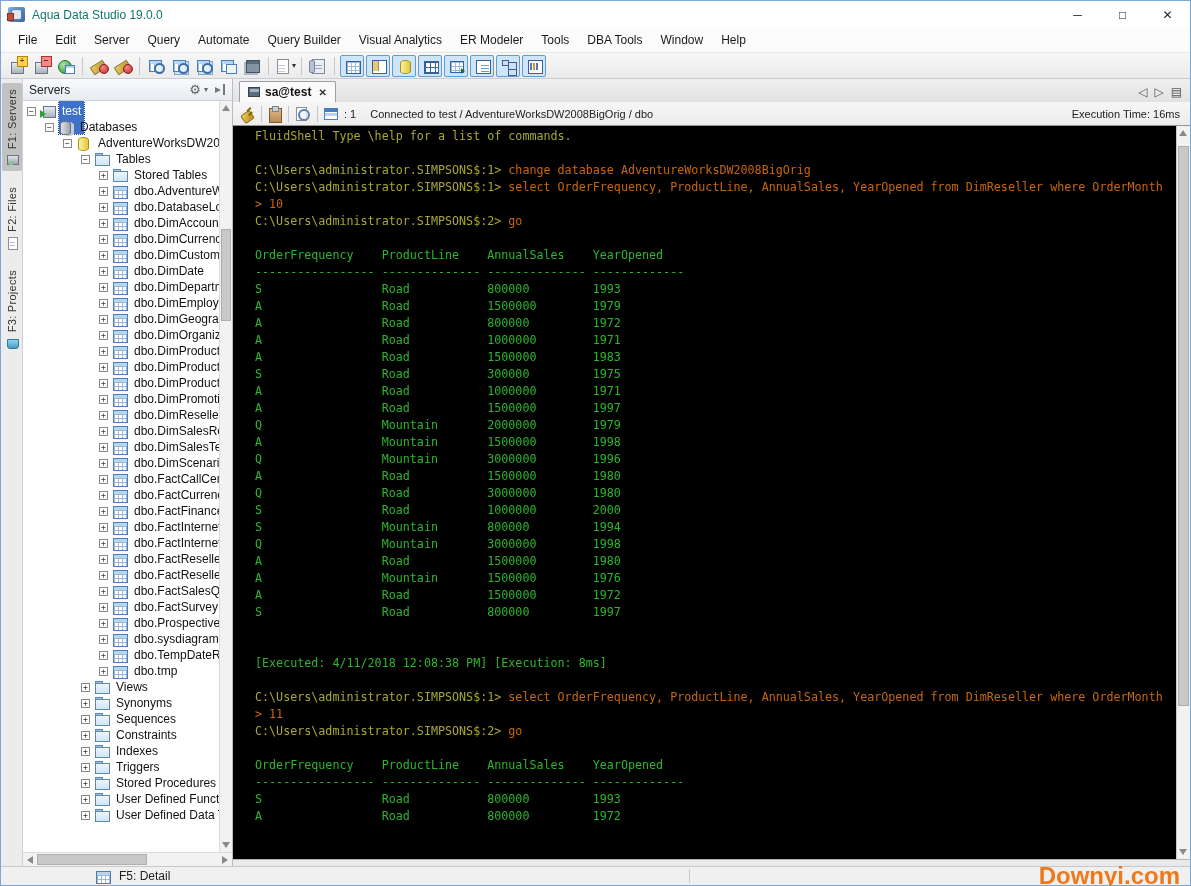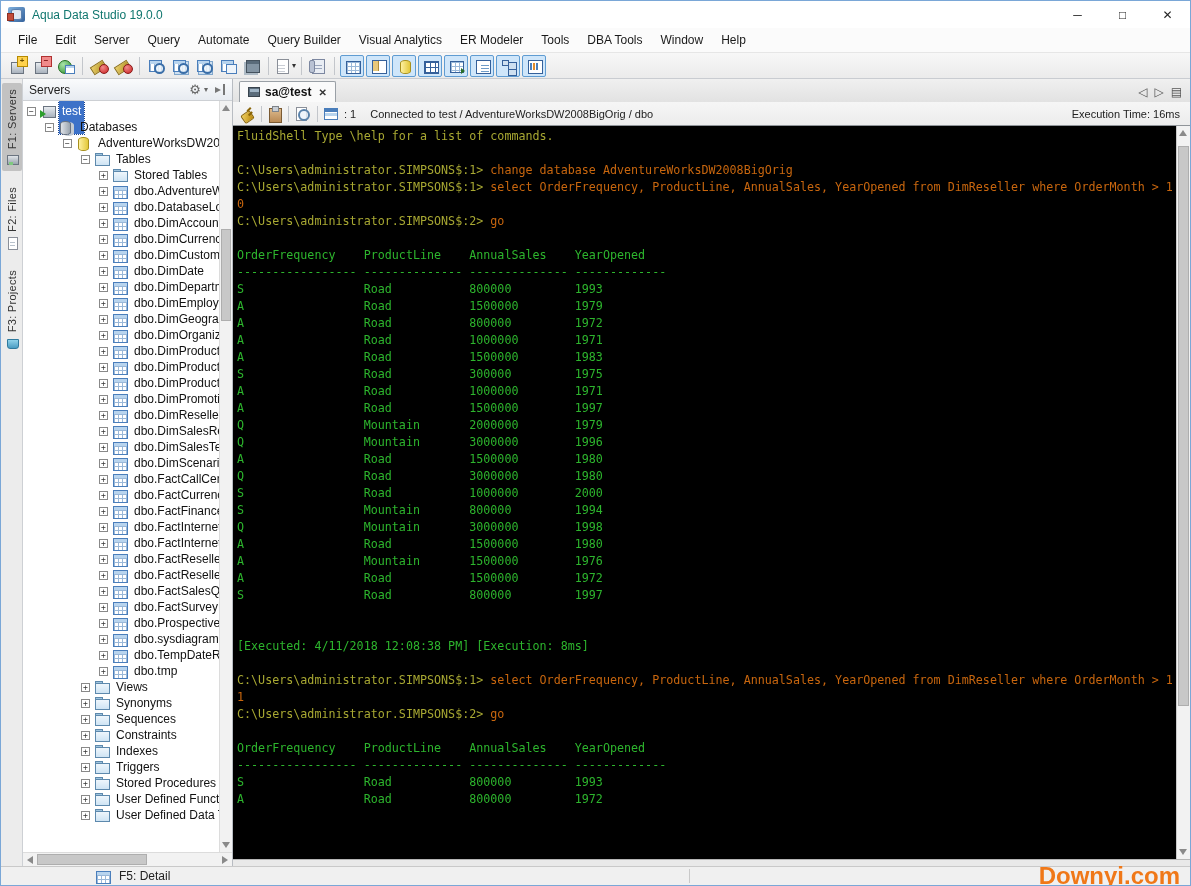--- a/index.html
+++ b/index.html
@@ -119,21 +119,21 @@
   .magdoc-ic{width:16px;height:16px;position:relative;}
   .magdoc-ic::before{content:'';position:absolute;left:1px;top:1px;width:9px;height:12px;background:#fff;border:1px solid #8a8f98;}
   .magdoc-ic::after{content:'';position:absolute;right:1px;bottom:1px;width:8px;height:8px;border-radius:50%;border:2px solid #5a82aa;background:rgba(235,243,250,.8);}
   .winnum-ic{width:14px;height:12px;position:relative;background:#fff;border:1px solid #4a7ebb;}
   .winnum-ic::after{content:'';position:absolute;left:0;top:0;width:12px;height:3px;background:#4a7ebb;box-shadow:0 4px 0 #b8d4ee;}
   .conn-text{margin-left:8px;}
   .exec-time{margin-left:auto;padding-right:4px;}
   .console-area{flex:1;position:relative;min-height:0;background:#000;}
   .console{position:absolute;inset:0 14px 0 0;padding:2px 0 0 4px;overflow:hidden;background:#000;
     font-family:"DejaVu Sans Mono",monospace;font-size:11.7px;line-height:17px;}
-  .cline{white-space:pre-wrap;word-break:break-all;min-height:17px;}
+  .cline{white-space:pre-wrap;word-break:break-all;min-height:17px;margin-left:18px;}
   .sys{color:#a8a832;} .cmd{color:#c8660e;} .res{color:#2db52d;}
   .cvscroll{position:absolute;right:0;top:0;bottom:0;width:14px;background:#f2f2f2;border-left:1px solid #c9c9c9;}
   .cvscroll .vthumb{top:20px;height:560px;left:1px;width:11px;}
   .cbottom{height:7px;background:#e9e9e9;border-top:1px solid #b5b5b5;flex:none;}
   
   .statusbars{position:relative;flex:none;}
   .sbar1{height:19px;background:#f0f0f0;border-top:1px solid #c9c9c9;display:flex;align-items:center;padding-left:94px;font-size:12px;color:#222;gap:5px;}
   .sb-div{width:1px;height:14px;background:#c9c9c9;position:absolute;left:688px;top:3px;}
   .sbar2{height:19px;background:#f0f0f0;border-top:1px solid #d6d6d6;display:flex;align-items:center;padding:0 6px 0 8px;font-size:12px;color:#222;}
   .sb2-spacer{flex:1;}
@@ -549,20 +549,21 @@
             <div class="cline"><span class="res">----------------- -------------- -------------- -------------</span></div>
             <div class="cline"><span class="res">S                 Road           800000         1993</span></div>
             <div class="cline"><span class="res">A                 Road           1500000        1979</span></div>
             <div class="cline"><span class="res">A                 Road           800000         1972</span></div>
             <div class="cline"><span class="res">A                 Road           1000000        1971</span></div>
             <div class="cline"><span class="res">A                 Road           1500000        1983</span></div>
             <div class="cline"><span class="res">S                 Road           300000         1975</span></div>
             <div class="cline"><span class="res">A                 Road           1000000        1971</span></div>
             <div class="cline"><span class="res">A                 Road           1500000        1997</span></div>
             <div class="cline"><span class="res">Q                 Mountain       2000000        1979</span></div>
+            <div class="cline"><span class="res">A                 Mountain       1500000        1998</span></div>
             <div class="cline"><span class="res">Q                 Mountain       3000000        1996</span></div>
             <div class="cline"><span class="res">A                 Road           1500000        1980</span></div>
             <div class="cline"><span class="res">Q                 Road           3000000        1980</span></div>
             <div class="cline"><span class="res">S                 Road           1000000        2000</span></div>
             <div class="cline"><span class="res">S                 Mountain       800000         1994</span></div>
             <div class="cline"><span class="res">Q                 Mountain       3000000        1998</span></div>
             <div class="cline"><span class="res">A                 Road           1500000        1980</span></div>
             <div class="cline"><span class="res">A                 Mountain       1500000        1976</span></div>
             <div class="cline"><span class="res">A                 Road           1500000        1972</span></div>
             <div class="cline"><span class="res">S                 Road           800000         1997</span></div>

